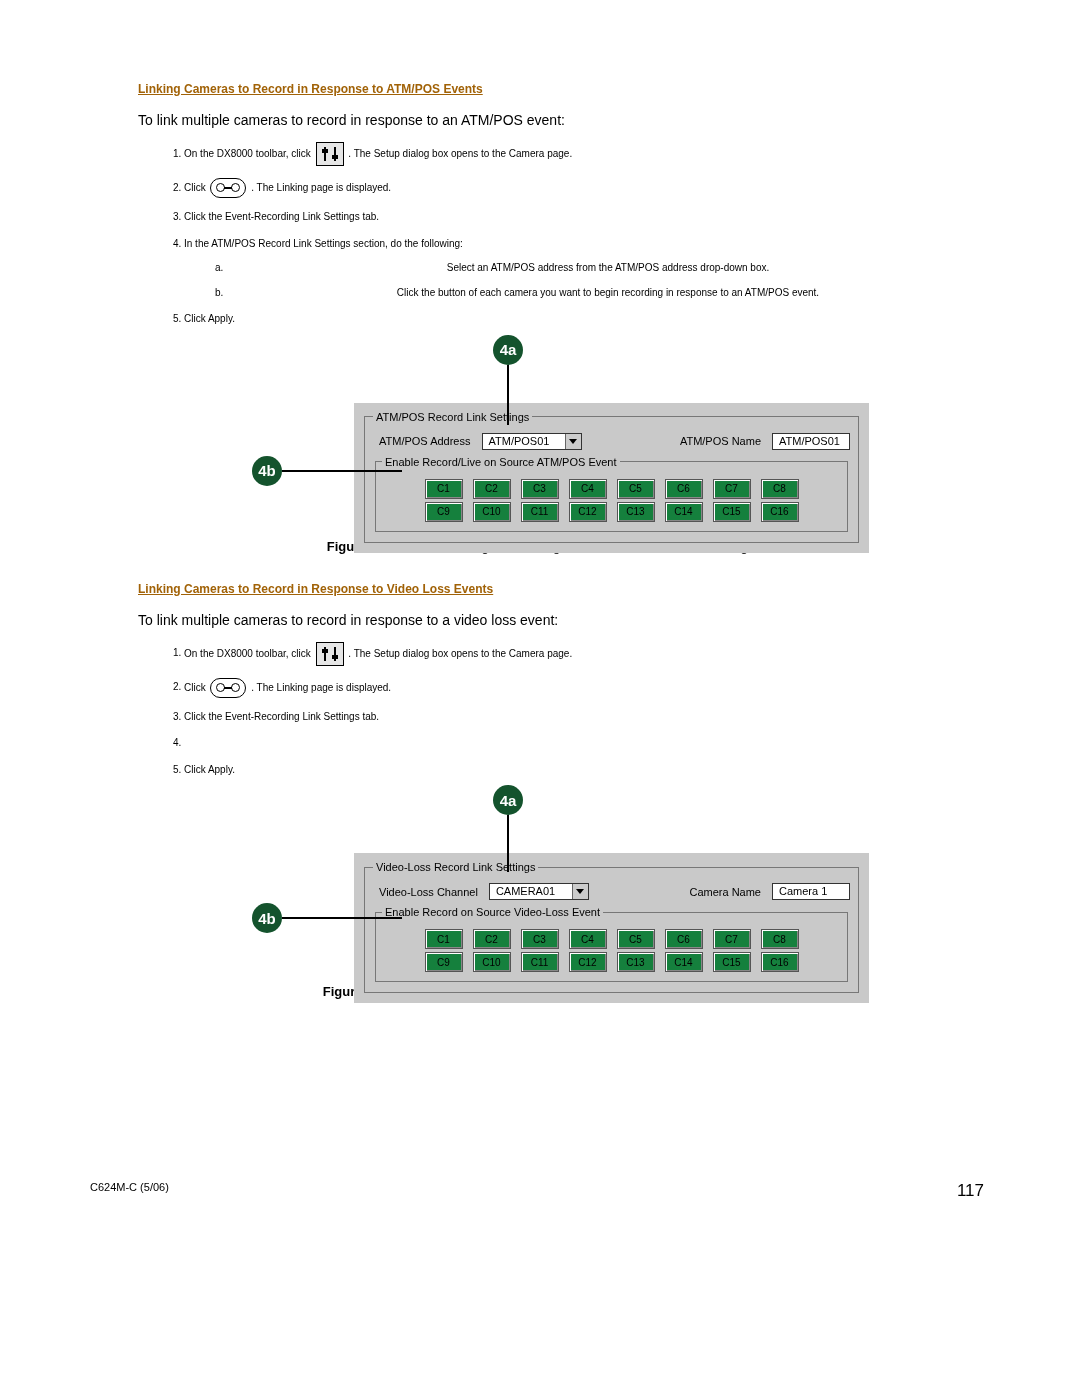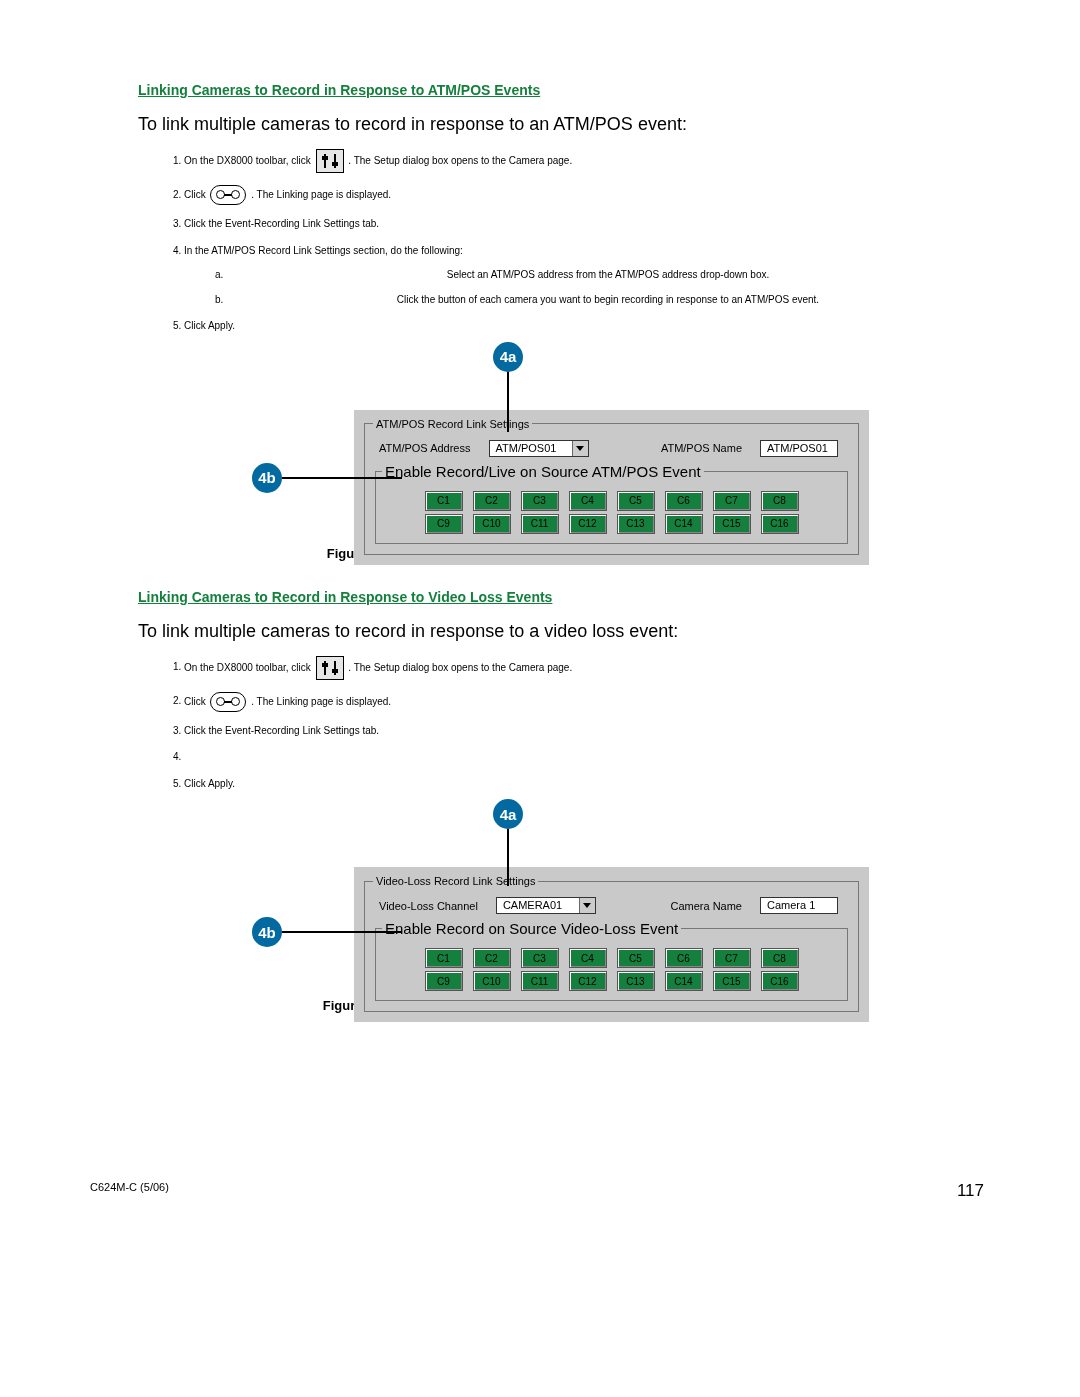--- a/index.html
+++ b/index.html
@@ -12,29 +12,29 @@
     width: 1080px;
   }
   .page {
     width: 1080px;
     height: 1397px;
     box-sizing: border-box;
     padding: 82px 90px 0 138px;
     position: relative;
   }
   h2.section-title {
-    color: #15803d;
-    font-size: 14px;
+    color: #a16207;
+    font-size: 12px;
     font-weight: bold;
     text-decoration: underline;
     margin: 0 0 16px 0;
     font-family: Arial, Helvetica, sans-serif;
   }
   .intro {
-    font-size: 18px;
+    font-size: 14px;
     margin: 0 0 14px 0;
   }
   ol.steps {
     list-style: decimal;
     margin: 0 0 8px 0;
     padding-left: 46px;
     font-size: 10px;
   }
   ol.steps > li {
     margin-bottom: 12px;
@@ -106,21 +106,21 @@
   
   .fig {
     position: relative;
     margin: 36px auto 16px auto;
     width: 720px;
   }
   .callout {
     position: absolute;
     z-index: 9;
     color: #fff;
-    background: #0369a1;
+    background: #14532d;
     border-radius: 50%;
     width: 30px;
     height: 30px;
     font-size: 15px;
     font-weight: bold;
     display: flex;
     align-items: center;
     justify-content: center;
   }
   .callout-line-v {
@@ -159,22 +159,22 @@
     padding: 6px 8px 10px 8px;
   }
   fieldset.outer > legend {
     font-size: 11px;
     padding: 0 3px;
     color: #000;
   }
   .row {
     display: flex;
     align-items: center;
-    gap: 18px;
-    margin: 4px 12px 6px 6px;
+    gap: 11px;
+    margin: 4px 0 6px 6px;
   }
   .lbl {
     font-size: 11px;
   }
   .dd {
     display: inline-flex;
     align-items: stretch;
     border: 1px solid #333;
     background: #fff;
     height: 17px;
@@ -208,21 +208,21 @@
     min-width: 78px;
     box-sizing: border-box;
     display: inline-block;
   }
   fieldset.inner {
     border: 1px solid #777;
     margin: 4px 2px 0 2px;
     padding: 8px 6px 6px 6px;
   }
   fieldset.inner > legend {
-    font-size: 15px;
+    font-size: 11px;
     padding: 0 3px;
   }
   .btnrow {
     display: flex;
     gap: 10px;
     justify-content: center;
     margin: 3px 0;
   }
   .cbtn {
     width: 36px;

